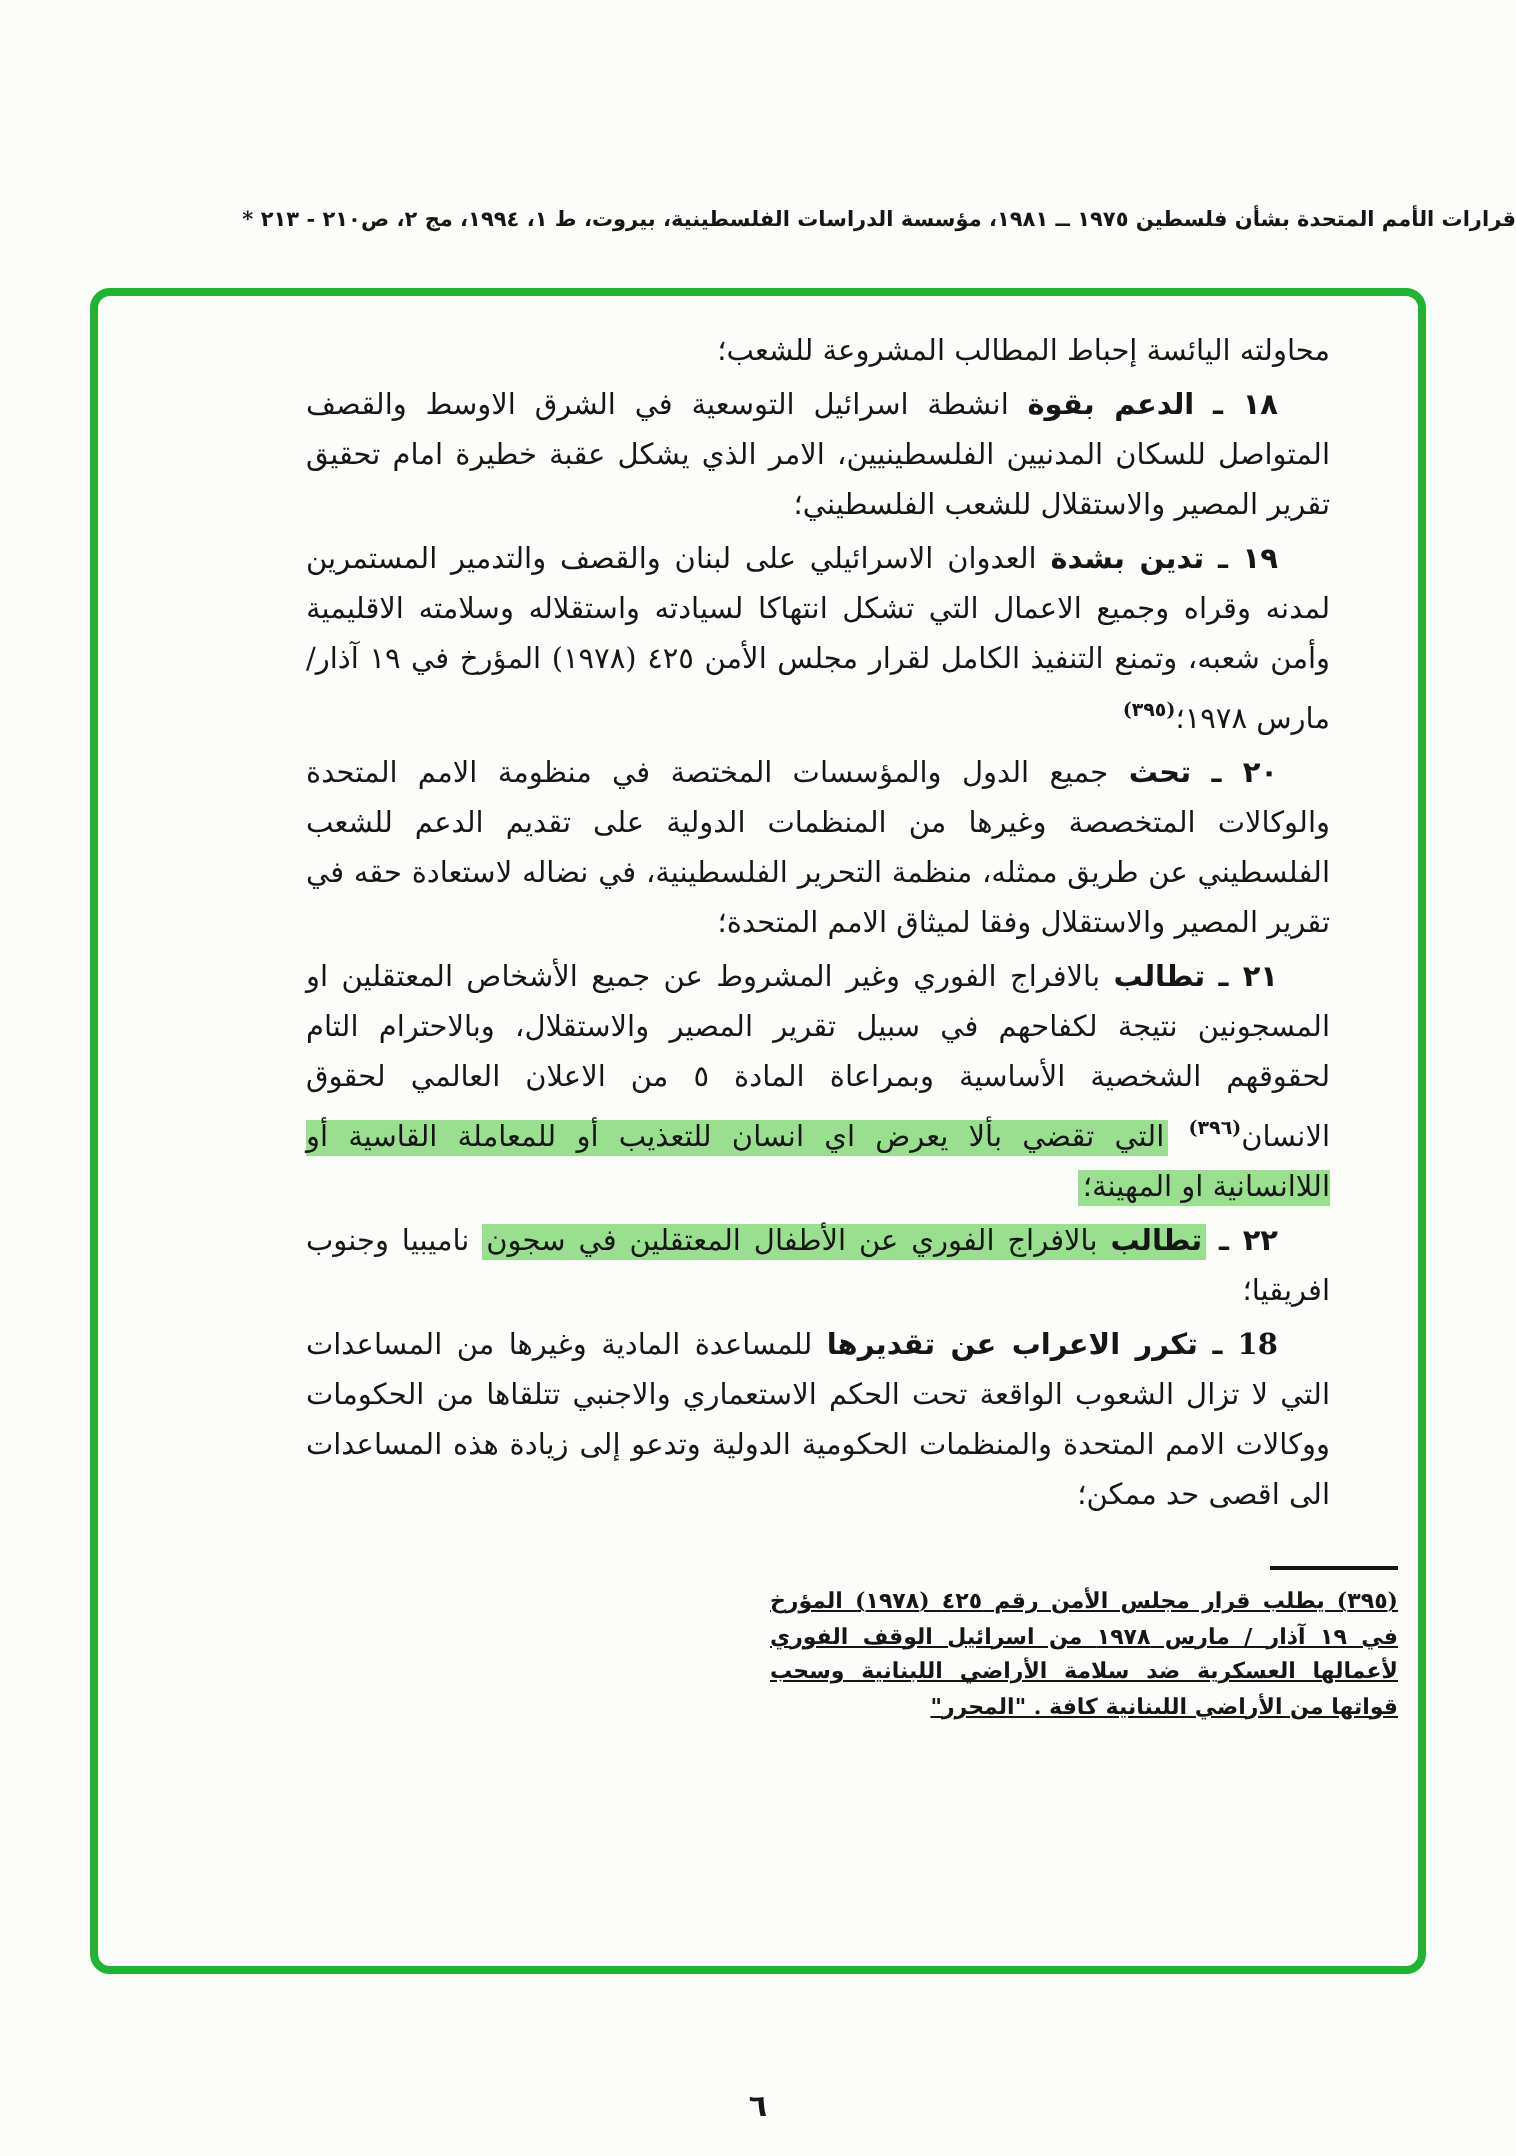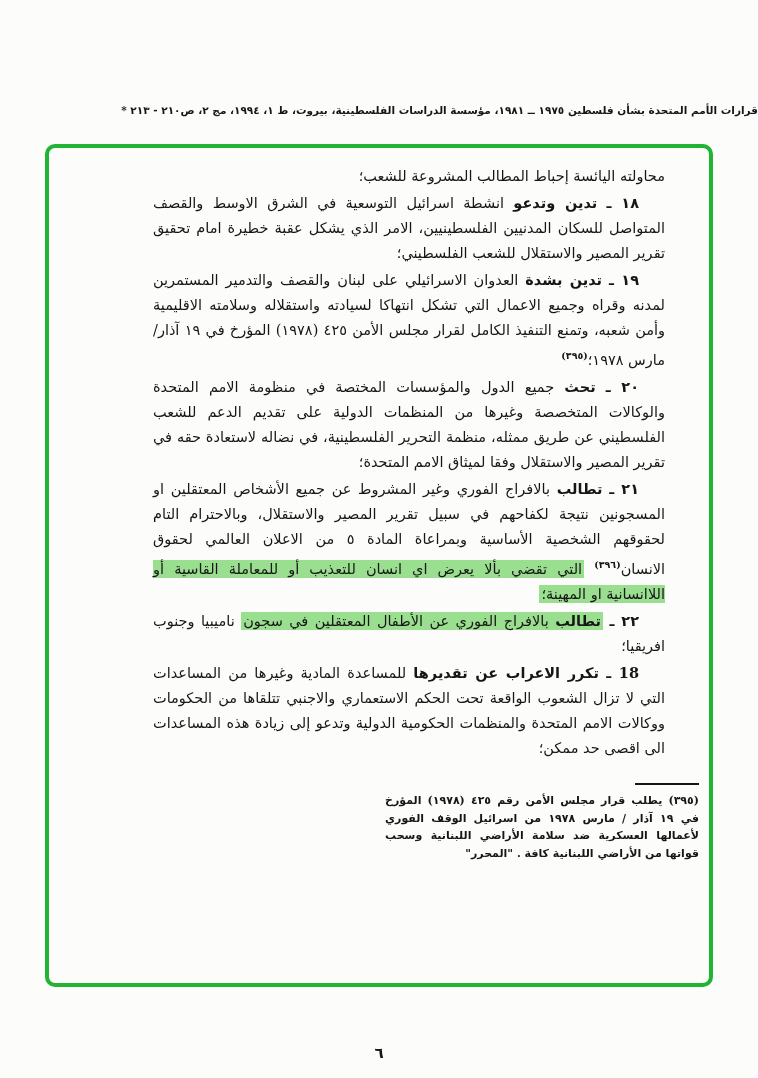--- a/index.html
+++ b/index.html
@@ -64,21 +64,21 @@
     font-size: 11px;
     font-weight: 700;
     line-height: 17.5px;
     text-align: justify;
   }
   .fn-rule {
     width: 64px; height: 0;
     border-top: 2px solid #161616;
     margin-bottom: 7px;
   }
-  .fn { margin: 0 0 3px 0; }
+  .fn { margin: 0 0 3px 0; text-decoration: underline; }
   .pageno {
     position: absolute; top: 1044px; left: 0; width: 100%;
     text-align: center;
     font-size: 15px; font-weight: 700;
   }
 </style>
 </head>
 <body>
 
 <div class="page">
@@ -86,21 +86,21 @@
 
   <div class="source">قرارات الأمم المتحدة بشأن فلسطين ١٩٧٥ ــ ١٩٨١، مؤسسة الدراسات الفلسطينية، بيروت، ط ١، ١٩٩٤، مج ٢، ص٢١٠ - ٢١٣ *</div>
 
   <div class="frame">
     <div class="content">
 
       <p class="para">محاولته اليائسة إحباط المطالب المشروعة للشعب؛</p>
 
       <p class="para indent">
         <span class="b">١٨ ـ</span>
-        <span class="b">تدين وتدعو</span>
+        <span class="b">الدعم بقوة</span>
         <span>انشطة اسرائيل التوسعية في الشرق الاوسط والقصف المتواصل للسكان المدنيين الفلسطينيين، الامر الذي يشكل عقبة خطيرة امام تحقيق تقرير المصير والاستقلال للشعب الفلسطيني؛</span>
       </p>
 
       <p class="para indent">
         <span class="b">١٩ ـ</span>
         <span class="b">تدين بشدة</span>
         <span>العدوان الاسرائيلي على لبنان والقصف والتدمير المستمرين لمدنه وقراه وجميع الاعمال التي تشكل انتهاكا لسيادته واستقلاله وسلامته الاقليمية وأمن شعبه، وتمنع التنفيذ الكامل لقرار مجلس الأمن ٤٢٥ (١٩٧٨) المؤرخ في ١٩ آذار/مارس ١٩٧٨؛</span><sup class="ref">(٣٩٥)</sup>
       </p>
 
       <p class="para indent">

